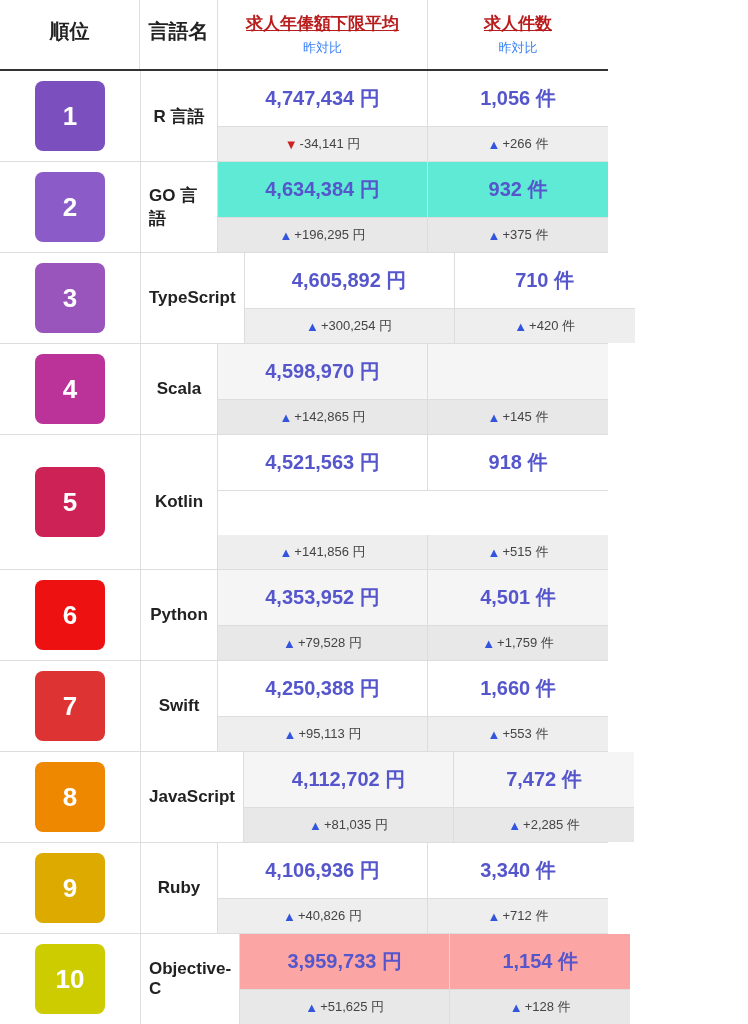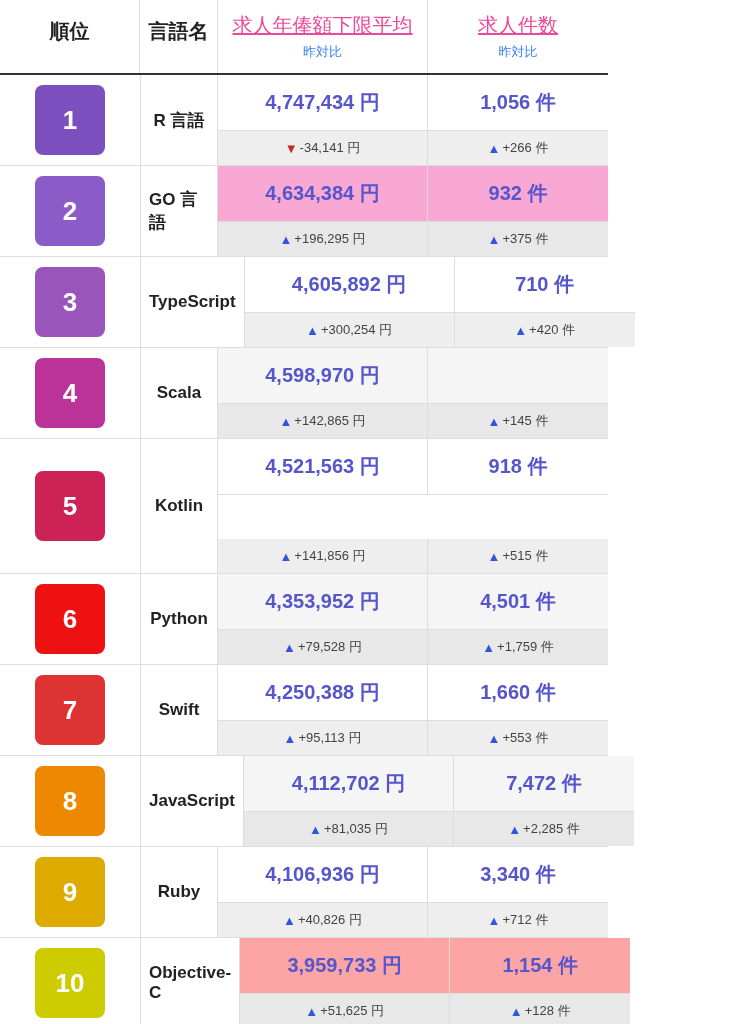--- a/index.html
+++ b/index.html
@@ -50,23 +50,23 @@
     }
 
     .header-jobs {
       width: 180px;
       min-width: 180px;
       text-align: center;
       padding: 12px 8px;
     }
 
     .header-main-label {
-      font-size: 20px;
-      font-weight: normal;
-      color: #ec4899;
+      font-size: 17px;
+      font-weight: bold;
+      color: #b91c1c;
       display: block;
       text-decoration: underline;
     }
 
     .header-sub-label {
       font-size: 13px;
       color: #3b82f6;
       display: block;
       margin-top: 4px;
     }
@@ -256,21 +256,21 @@
 
     <div class="data-row-group">
       <div class="rank-cell">
         <div class="rank-badge" style="background-color: #8B5CC8;">
           <span>2</span>
         </div>
       </div>
       <div class="lang-cell">
         <span>GO 言語</span>
       </div>
-      <div class="data-right" style="background: #f9a8d4;">
+      <div class="data-right" style="background: #5eead4;">
         <div class="data-main-row">
           <div class="salary-main">
             <span>4,634,384 円</span>
           </div>
           <div class="jobs-main">
             <span>932 件</span>
           </div>
         </div>
         <div class="data-sub-row" style="background: #e8e8e8;">
           <div class="salary-sub">

